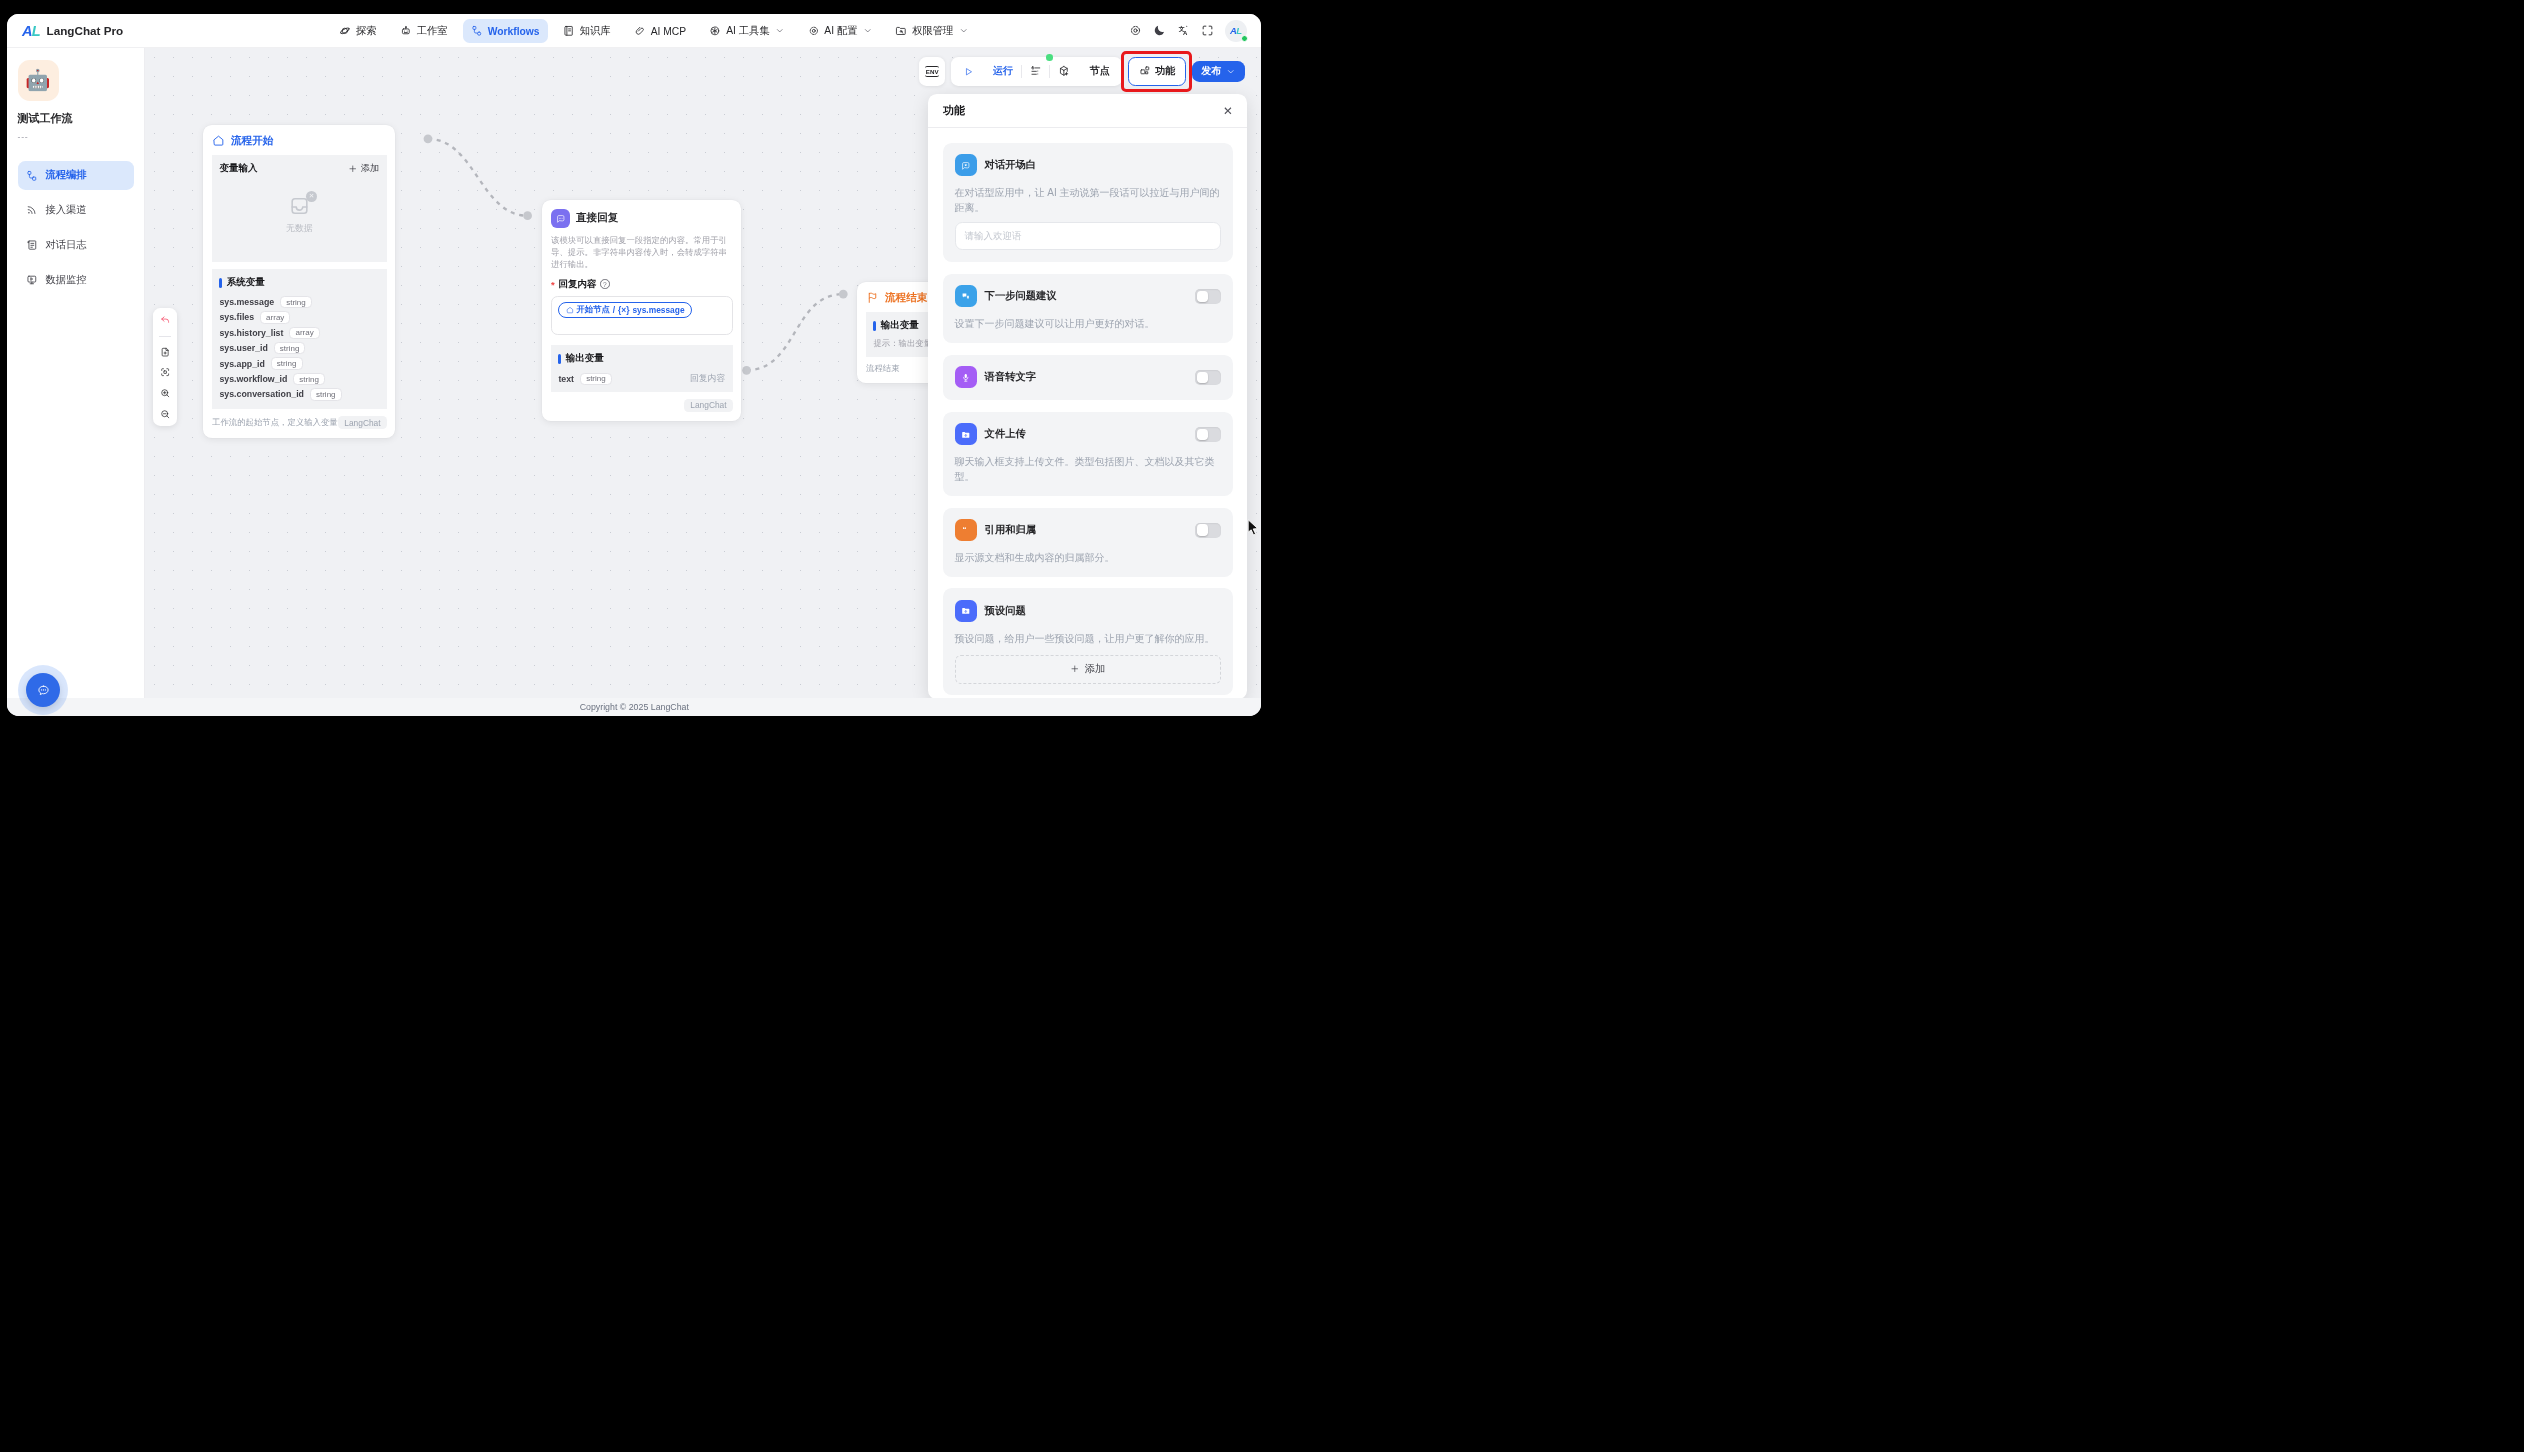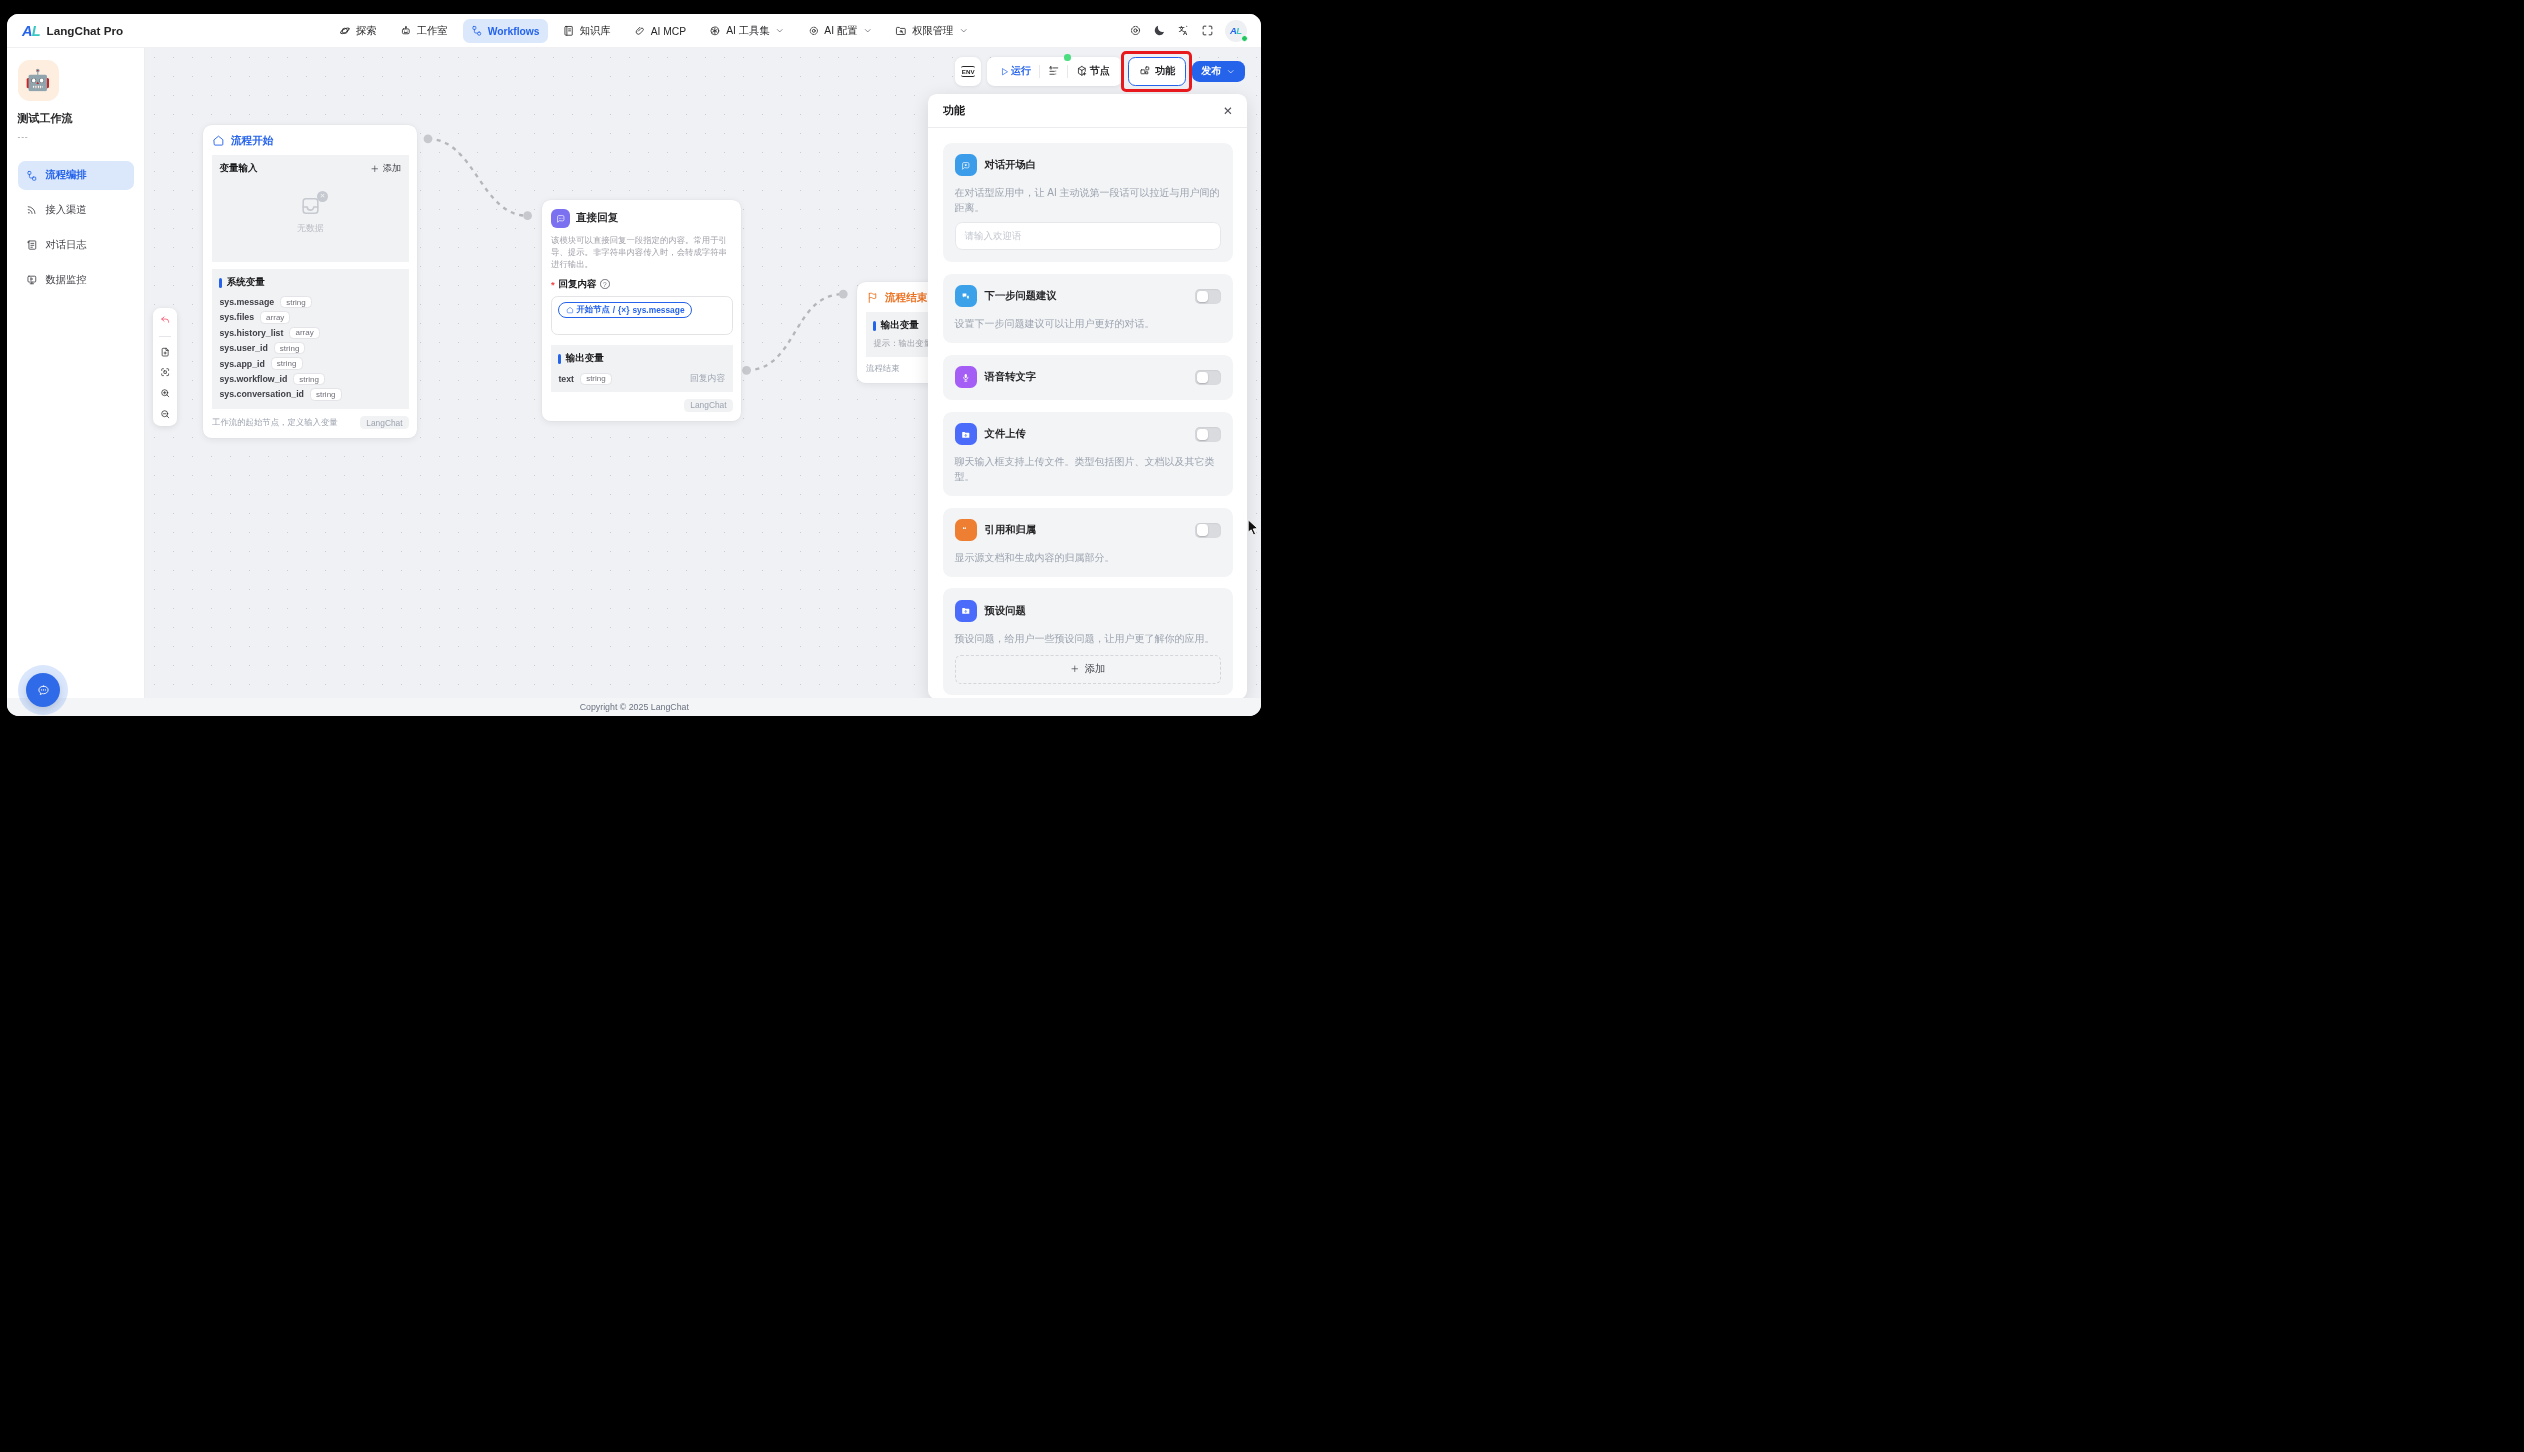--- a/index.html
+++ b/index.html
@@ -42,21 +42,21 @@
             background-image:radial-gradient(#c9ccd3 0.8px, transparent 0.8px); background-size:19px 19px; }
 
   .foot { flex:0 0 17.6px; background:#f4f5f7; display:flex; align-items:center; justify-content:center; font-size:8.8px; color:#6b7280; z-index:20; }
 
   
   .tbrow { position:absolute; top:8.8px; right:16px; display:flex; align-items:center; gap:5.9px; z-index:35; }
   .chip, .tbgroup, .fn-btn { background:#fff; border-radius:7.3px; box-shadow:0 0.7px 3.7px rgba(0,0,0,.08); height:29px; }
   .chip { width:26px; display:flex; align-items:center; justify-content:center; cursor:pointer; }
   .env-txt { font-size:6.2px; font-weight:800; color:#27272a; border-top:1.1px solid #27272a; border-bottom:1.1px solid #27272a; padding:1.1px 0.7px; border-radius:2.2px; }
   .tbgroup { display:flex; align-items:center; padding:0 4.4px; }
-  .tbitem { display:flex; align-items:center; gap:2px; padding:8px 8px; font-size:10px; font-weight:600; color:#27272a; cursor:pointer; height:100%; }
+  .tbitem { display:flex; align-items:center; gap:20px; padding:8px 8px; font-size:10px; font-weight:600; color:#27272a; cursor:pointer; height:100%; }
   .tbitem.run { color:var(--accent,#2563eb); }
   .tbsep { width:0.7px; height:13px; background:#e8e8ec; }
   .runlist-wrap { position:relative; display:flex; }
   .green-dot { position:absolute; top:-2.9px; right:-3.7px; width:6.6px; height:6.6px; border-radius:50%; background:var(--run_dot,#4ade80); }
   .fn-wrap { position:relative; }
   .fn-btn { display:flex; align-items:center; gap:5.1px; padding:0 9.5px; border:1.1px solid var(--accent,#2563eb); font-size:10px; font-weight:600; color:#27272a; cursor:pointer; box-shadow:none; }
   .red-annot { position:absolute; inset:-5.9px -6.6px; border:3.7px solid var(--red_annot,#e8191c); border-radius:5.1px; pointer-events:none; z-index:60; }
   .pub-btn { height:21px; background:var(--accent,#2563eb); border:none; color:#fff; border-radius:7.3px; padding:0 9.5px; font-size:10px; font-weight:600; display:flex; align-items:center; gap:5.1px; cursor:pointer; }
 
   
@@ -368,21 +368,21 @@
             </svg>
           </span>
         <span class="hicon">
             <svg class="i" viewBox="0 0 24 24">
               <circle cx="11" cy="11" r="7"></circle>
               <path d="M20.5 20.5 16 16M8 11h6"></path>
             </svg>
           </span>
       </div>
 
-      <div class="node" style="left:58px; top:77px; width:214px;">
+      <div class="node" style="left:58px; top:77px; width:192px;">
         <div class="node-head">
           <svg class="i lg" viewBox="0 0 24 24" style="color:var(--accent,#2563eb)">
               <path d="M4 10.5 12 4l8 6.5V19a1.5 1.5 0 0 1-1.5 1.5h-13A1.5 1.5 0 0 1 4 19z"></path>
             </svg>
           <span class="node-title node-start-title">流程开始</span>
         </div>
         <div class="sec">
           <div class="sec-head">
             <span class="sec-title">变量输入</span>
             <span class="add-mini">

